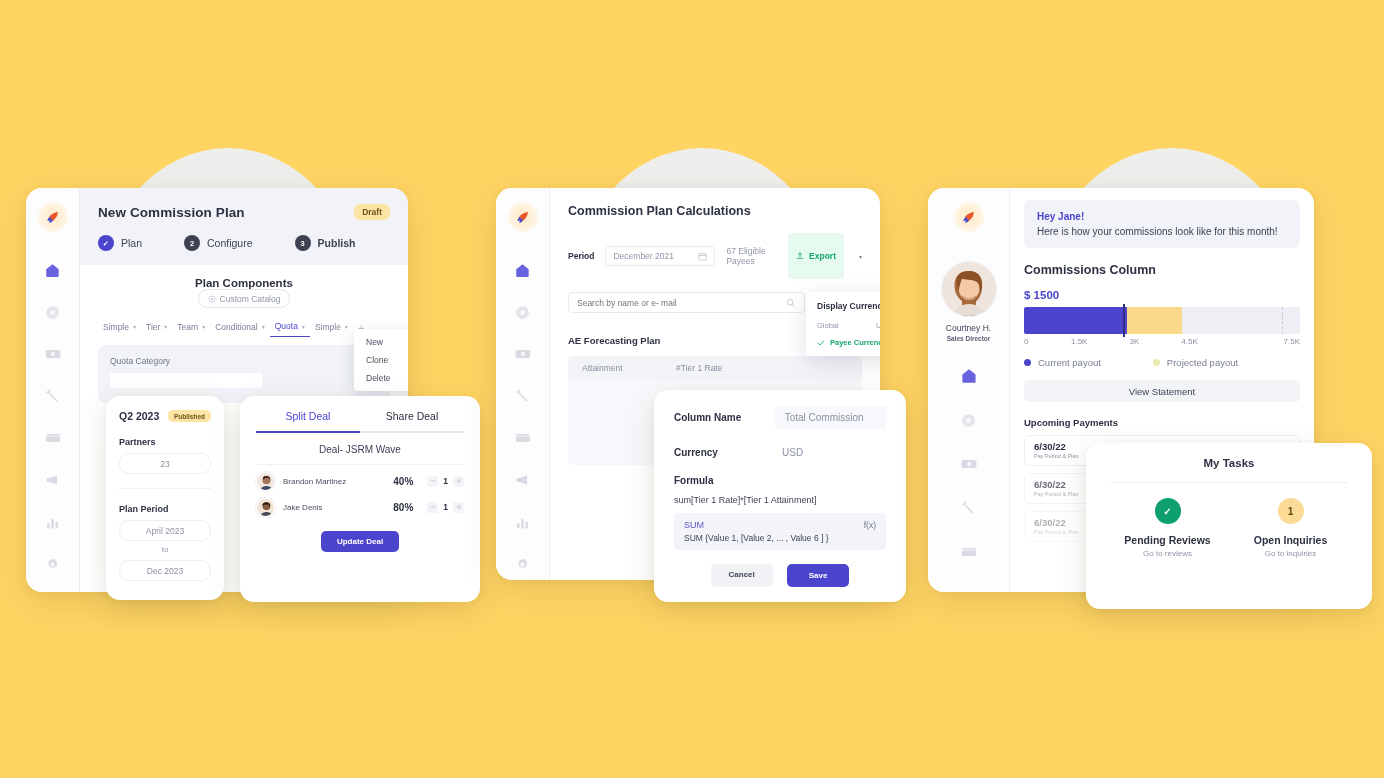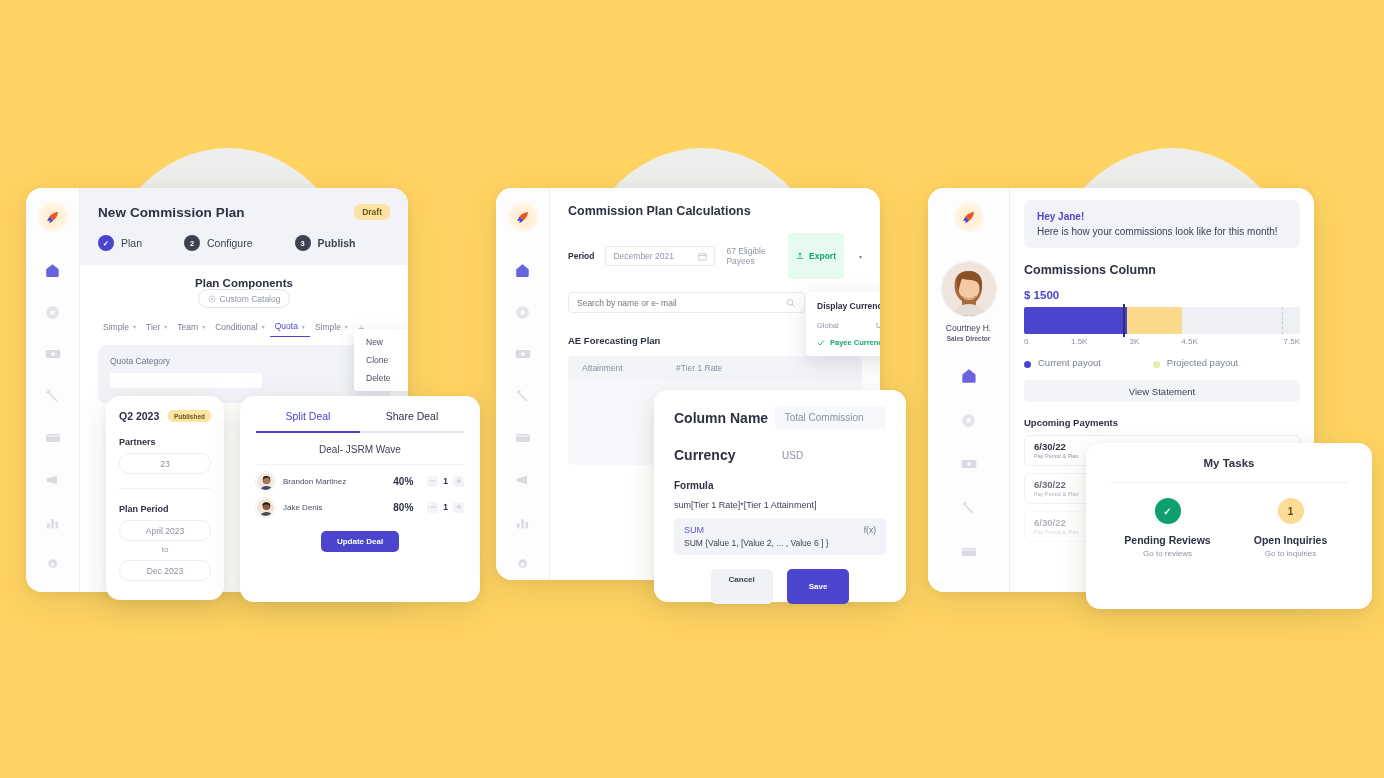--- a/index.html
+++ b/index.html
@@ -214,35 +214,35 @@
   .curr-title { font-size:8.5px; font-weight:700; color:#2D3142; }
   .curr-row { display:flex; align-items:center; justify-content:space-between; margin-top:10px; }
   .curr-k { font-size:7.5px; color:#9095A6; }
   .curr-v { font-size:7.5px; color:#9095A6; }
   .curr-sel { display:flex; align-items:center; gap:5px; margin-top:8px; font-size:7.5px; font-weight:700; color:#16A669; }
 
   
   .c-col { left:654px; top:390px; width:252px; height:212px; padding:16px 20px; }
   .fr { display:flex; align-items:center; margin-top:0; }
   .fr + .fr { margin-top:18px; }
-  .fr-k { font-size:14px; font-weight:700; color:#2D3142; width:108px; }
+  .fr-k { font-size:10px; font-weight:700; color:#2D3142; width:108px; }
   .fr-v { font-size:10px; color:#8B90A2; }
   .fr-v.boxed { background:#F7F8FB; padding:6px 10px; border-radius:3px; width:118px; }
   .formula-lbl { font-size:10px; font-weight:700; color:#2D3142; margin-top:17px; }
   .formula-txt { font-size:9px; color:#3D4255; margin-top:9px; }
   .sugg {
     margin-top:8px; background:#F2F4F9; border-radius:4px; padding:7px 10px;
   }
   .sugg-top { display:flex; align-items:center; justify-content:space-between; }
   .sugg-name { font-size:9px; color:#5B58C9; }
   .sugg-fx { font-size:8.5px; color:#6E7486; }
   .sugg-sig { font-size:8.5px; color:#3D4255; margin-top:3px; }
   .dlg-foot { display:flex; justify-content:center; gap:14px; margin-top:14px; }
   .btn-cancel { background:#F1F2F6; color:#3D4255; font-size:8px; font-weight:600; padding:6px 18px; border-radius:5px; }
-  .btn-save { background:#4B45CE; color:#fff; font-size:8px; font-weight:600; padding:13px 22px; border-radius:5px; }
+  .btn-save { background:#4B45CE; color:#fff; font-size:8px; font-weight:600; padding:7px 22px; border-radius:5px; }
 
   
   .w3 { left:928px; top:188px; width:386px; height:404px; }
   .w3-rail { width:82px; background:#FDFDFE; border-right:1px solid #EFEFF3;
              display:flex; flex-direction:column; align-items:center; padding-top:14px; flex:none; }
   .avatar-lg {
     width:54px; height:54px; border-radius:50%; margin-top:24px; overflow:hidden; position:relative;
     box-shadow:0 0 0 1px #EDEDF2;
   }
   .u-name { font-size:8.5px; color:#3D4255; margin-top:7px; }
@@ -255,21 +255,21 @@
   .ct-title { font-size:12.5px; font-weight:700; color:#2D3142; margin-top:15px; }
   .ct-amt { font-size:11.5px; font-weight:700; color:#4B45CE; margin-top:12px; }
   .bar-wrap { position:relative; margin-top:6px; height:27px; background:#EDEFF4; border-radius:2px; }
   .bar-cur { position:absolute; left:0; top:0; bottom:0; background:#4B45CE; border-radius:2px 0 0 2px; }
   .bar-proj { position:absolute; top:0; bottom:0; background:#FBD98A; }
   .bar-marker { position:absolute; top:-3px; bottom:-3px; width:1.5px; background:#2F2E7F; }
   .bar-goal { position:absolute; top:0; bottom:0; width:1px; border-left:1px dashed #C8CCD8; }
   .ticks { position:relative; height:14px; margin-top:3px; }
   .tick { position:absolute; font-size:8px; color:#8A8FA0; transform:translateX(-50%); }
   .legend { display:flex; gap:52px; margin-top:6px; }
-  .lg { display:flex; align-items:flex-end; gap:7px; font-size:9.5px; color:#7A8096; }
+  .lg { display:flex; align-items:center; gap:7px; font-size:9.5px; color:#7A8096; }
   .lg-dot { width:7px; height:7px; border-radius:50%; }
   .view-stmt {
     margin-top:12px; background:#F3F4F8; border-radius:5px; height:22px;
     display:flex; align-items:center; justify-content:center;
     font-size:9.5px; color:#3D4255;
   }
   .upc-title { font-size:9.5px; font-weight:700; color:#2D3142; margin-top:15px; }
   .upc-item {
     margin-top:7px; border:1px solid #EDEEF3; border-radius:5px;
     padding:5px 9px 6px 9px;

